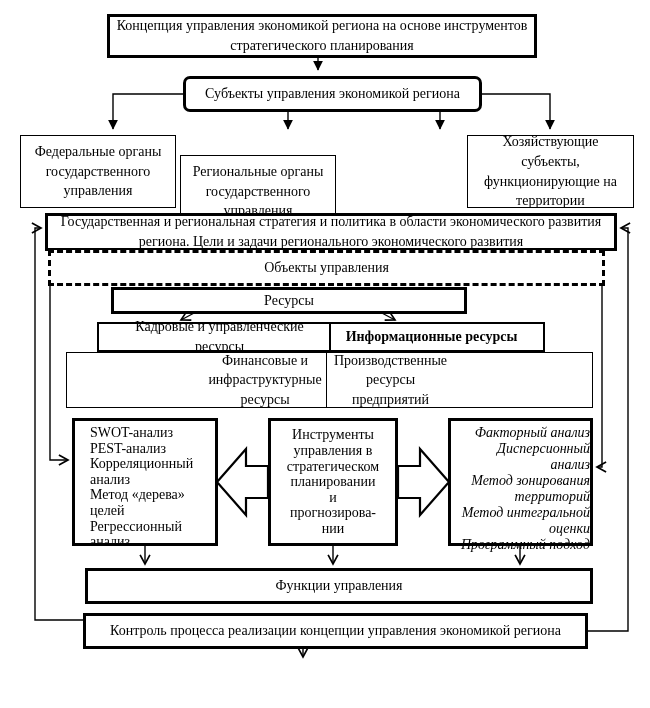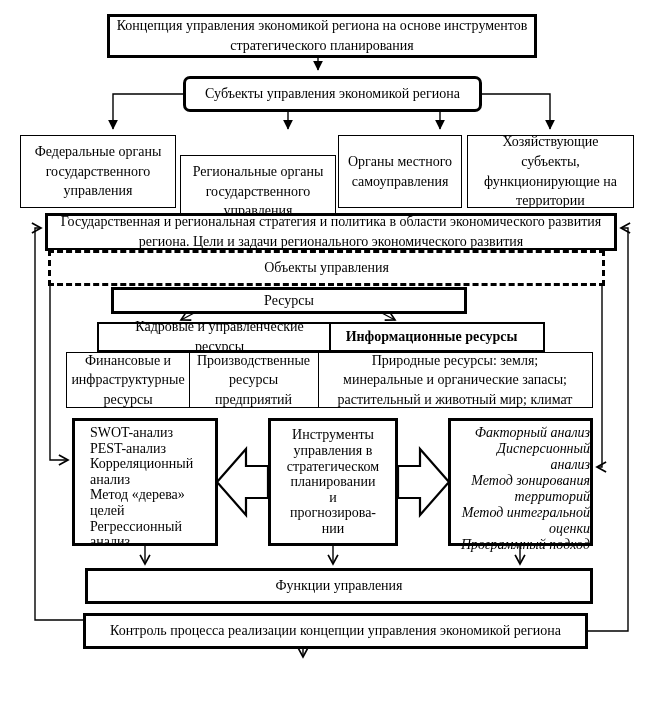--- a/index.html
+++ b/index.html
@@ -87,24 +87,20 @@
   <div class="box" style="left:20px;top:135px;width:156px;height:73px;">
     <span class="lbl">Федеральные органы
 государственного
 управления</span>
   </div>
   <div class="box" style="left:180px;top:135px;width:156px;height:73px;margin-top:20px;">
     <span class="lbl">Региональные органы
 государственного
 управления</span>
   </div>
-  <div class="box" style="left:338px;top:135px;width:124px;height:73px;">
-    <span class="lbl">Органы местного
-самоуправления</span>
-  </div>
   <div class="box" style="left:467px;top:135px;width:167px;height:73px;text-align:center;">
     <span class="lbl">Хозяйствующие
 субъекты,
 функционирующие на
 территории</span>
   </div>
 
   <div class="box bthick" style="left:45px;top:213px;width:572px;height:38px;">
     <span class="lbl">Государственная и региональная стратегия и политика в области экономического развития
 региона. Цели и задачи регионального экономического развития</span>
@@ -129,25 +125,20 @@
   <div class="box cells" style="left:66px;top:352px;width:527px;height:56px;">
     <div class="cell" style="width:121px;">
       <span class="lbl">Финансовые и
 инфраструктурные
 ресурсы</span>
     </div>
     <div class="cell" style="width:129px;">
       <span class="lbl">Производственные
 ресурсы
 предприятий</span>
-    </div>
-    <div class="cell" style="width:274px;">
-      <span class="lbl">Природные ресурсы: земля;
-минеральные и органические запасы;
-растительный и животный мир; климат</span>
     </div>
   </div>
 
   <div class="box bthick left-align" style="left:72px;top:418px;width:146px;height:128px;">
     <span class="lbl">SWOT-анализ
 PEST-анализ
 Корреляционный
 анализ
 Метод «дерева»
 целей

